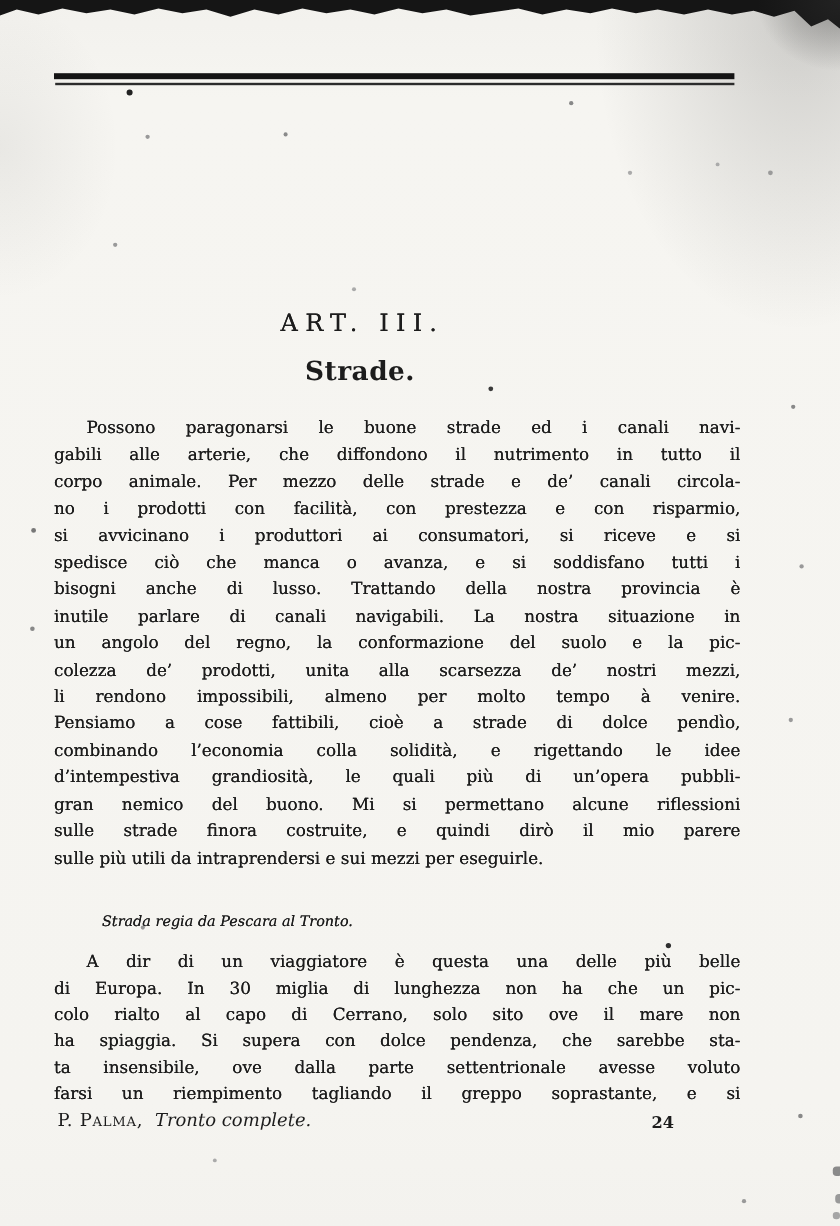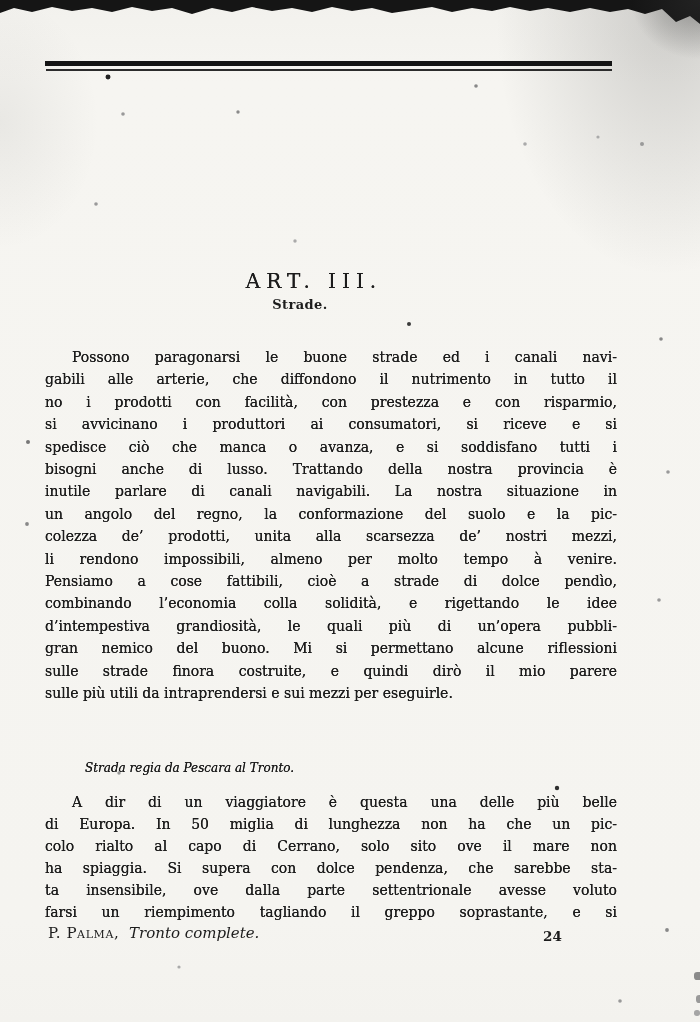--- a/index.html
+++ b/index.html
@@ -32,29 +32,29 @@
   .corner-tr {
     position: absolute; top: 0; right: 0; width: 70px; height: 60px;
     background: radial-gradient(ellipse at top right, rgba(50,50,50,0.45), transparent 70%);
   }
 
   
   .rule-thick { position: absolute; left: 45px; top: 61px; width: 567px; height: 4.5px; background: #141414; }
   .rule-thin  { position: absolute; left: 46px; top: 69px; width: 566px; height: 1.6px; background: #2c2c2c; }
 
   .art-title {
-    position: absolute; top: 257px; left: 45px; width: 570px; margin: 12px;
+    position: absolute; top: 257px; left: 45px; width: 570px; margin: 0;
     text-align: center; transform: translateX(-28px);
     font-size: 20px; font-weight: normal; letter-spacing: 6px;
     text-shadow: 0 0 0.4px currentColor;
   }
   .section-title {
     position: absolute; top: 297px; left: 45px; width: 570px; margin: 0;
     text-align: center; transform: translateX(-30px);
-    font-size: 13px; font-weight: bold; letter-spacing: 0.4px;
+    font-size: 22px; font-weight: bold; letter-spacing: 0.4px;
   }
 
   .para {
     position: absolute; left: 45px; width: 572px;
     font-size: 14px; text-shadow: 0 0 0.35px currentColor;
   }
   .p1 { top: 346px; line-height: 22.4px; }
   .p2 { top: 791px; line-height: 22.1px; }
   .line { text-align: justify; text-align-last: justify; }
   .line.first { text-indent: 27px; }
@@ -111,41 +111,42 @@
 
   <div class="rule-thick"></div>
   <div class="rule-thin"></div>
 
   <h1 class="art-title">ART. III.</h1>
   <h2 class="section-title">Strade.</h2>
 
   <div class="para p1">
     <div class="line first">Possono paragonarsi le buone strade ed i canali navi-</div>
     <div class="line">gabili alle arterie, che diffondono il nutrimento in tutto il</div>
+    <div class="line">corpo animale. Per mezzo delle strade e de’ canali circola-</div>
     <div class="line">no i prodotti con facilità, con prestezza e con risparmio,</div>
     <div class="line">si avvicinano i produttori ai consumatori, si riceve e si</div>
     <div class="line">spedisce ciò che manca o avanza, e si soddisfano tutti i</div>
     <div class="line">bisogni anche di lusso. Trattando della nostra provincia è</div>
     <div class="line">inutile parlare di canali navigabili. La nostra situazione in</div>
     <div class="line">un angolo del regno, la conformazione del suolo e la pic-</div>
     <div class="line">colezza de’ prodotti, unita alla scarsezza de’ nostri mezzi,</div>
     <div class="line">li rendono impossibili, almeno per molto tempo à venire.</div>
     <div class="line">Pensiamo a cose fattibili, cioè a strade di dolce pendìo,</div>
     <div class="line">combinando l’economia colla solidità, e rigettando le idee</div>
     <div class="line">d’intempestiva grandiosità, le quali più di un’opera pubbli-</div>
     <div class="line">gran nemico del buono. Mi si permettano alcune riflessioni</div>
     <div class="line">sulle strade finora costruite, e quindi dirò il mio parere</div>
     <div class="line flush">sulle più utili da intraprendersi e sui mezzi per eseguirle.</div>
   </div>
 
   <div class="subheading">Strada regia da Pescara al Tronto.</div>
 
   <div class="para p2">
     <div class="line first">A dir di un viaggiatore è questa una delle più belle</div>
-    <div class="line">di Europa. In 50 miglia di lunghezza non ha che un pic-</div>
+    <div class="line">di Europa. In 30 miglia di lunghezza non ha che un pic-</div>
     <div class="line">colo rialto al capo di Cerrano, solo sito ove il mare non</div>
     <div class="line">ha spiaggia. Si supera con dolce pendenza, che sarebbe sta-</div>
     <div class="line">ta insensibile, ove dalla parte settentrionale avesse voluto</div>
     <div class="line">farsi un riempimento tagliando il greppo soprastante, e si</div>
   </div>
 
   <div class="footer">
     <span class="author">P. Palma,</span>
     <span class="work">Tronto complete.</span>
     <span class="pagenum">24</span>

